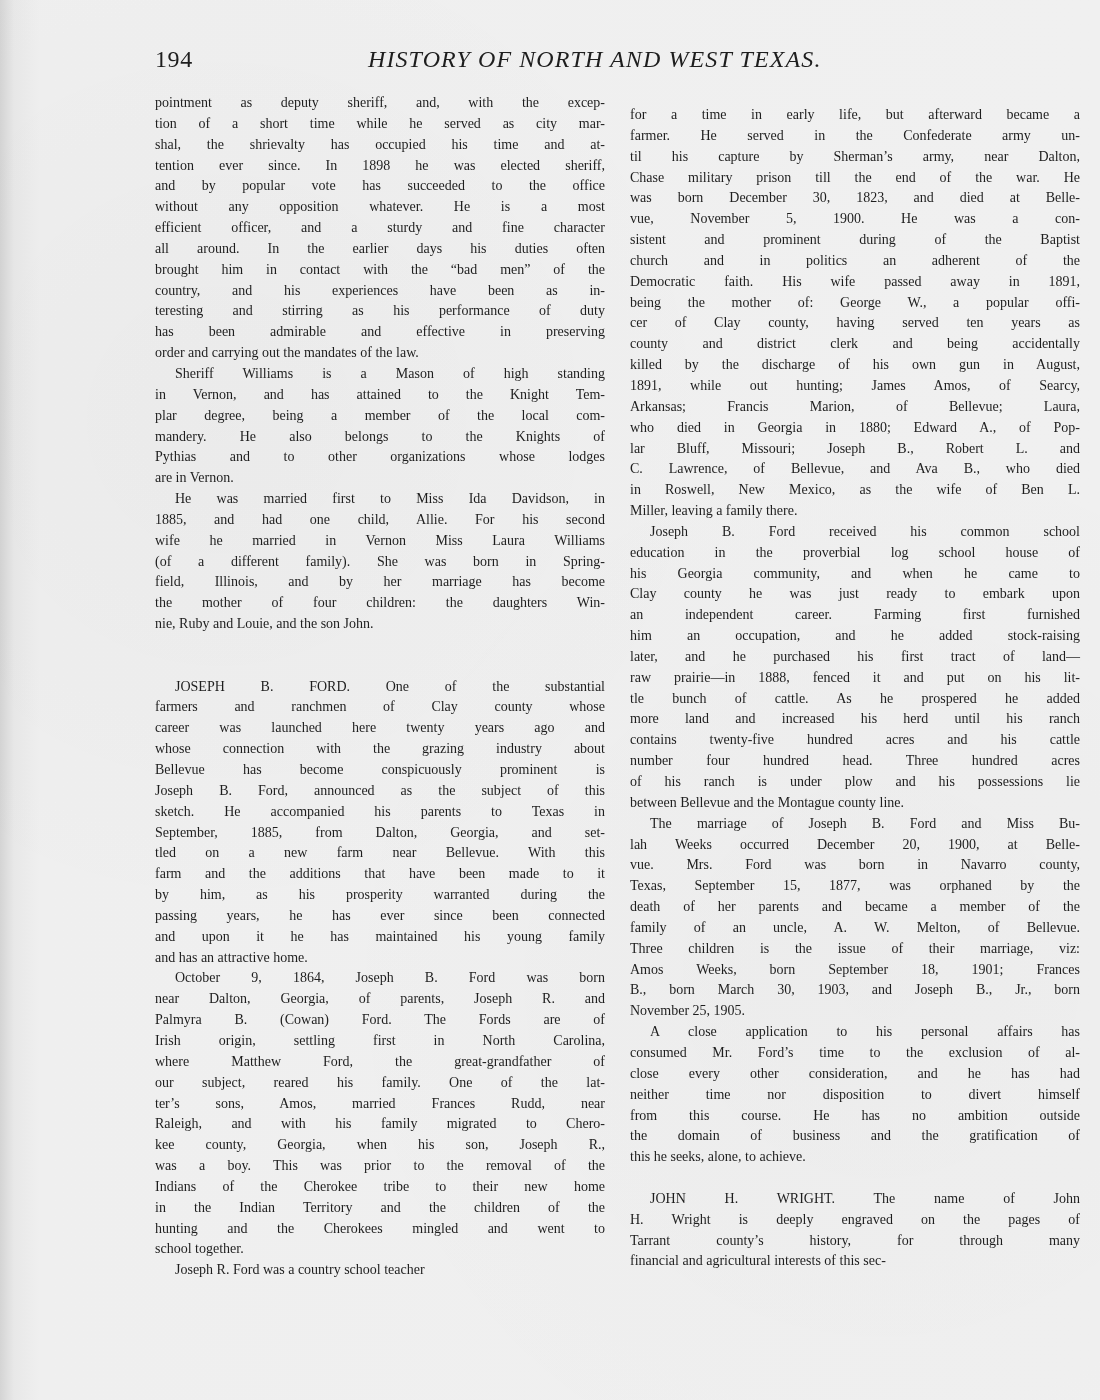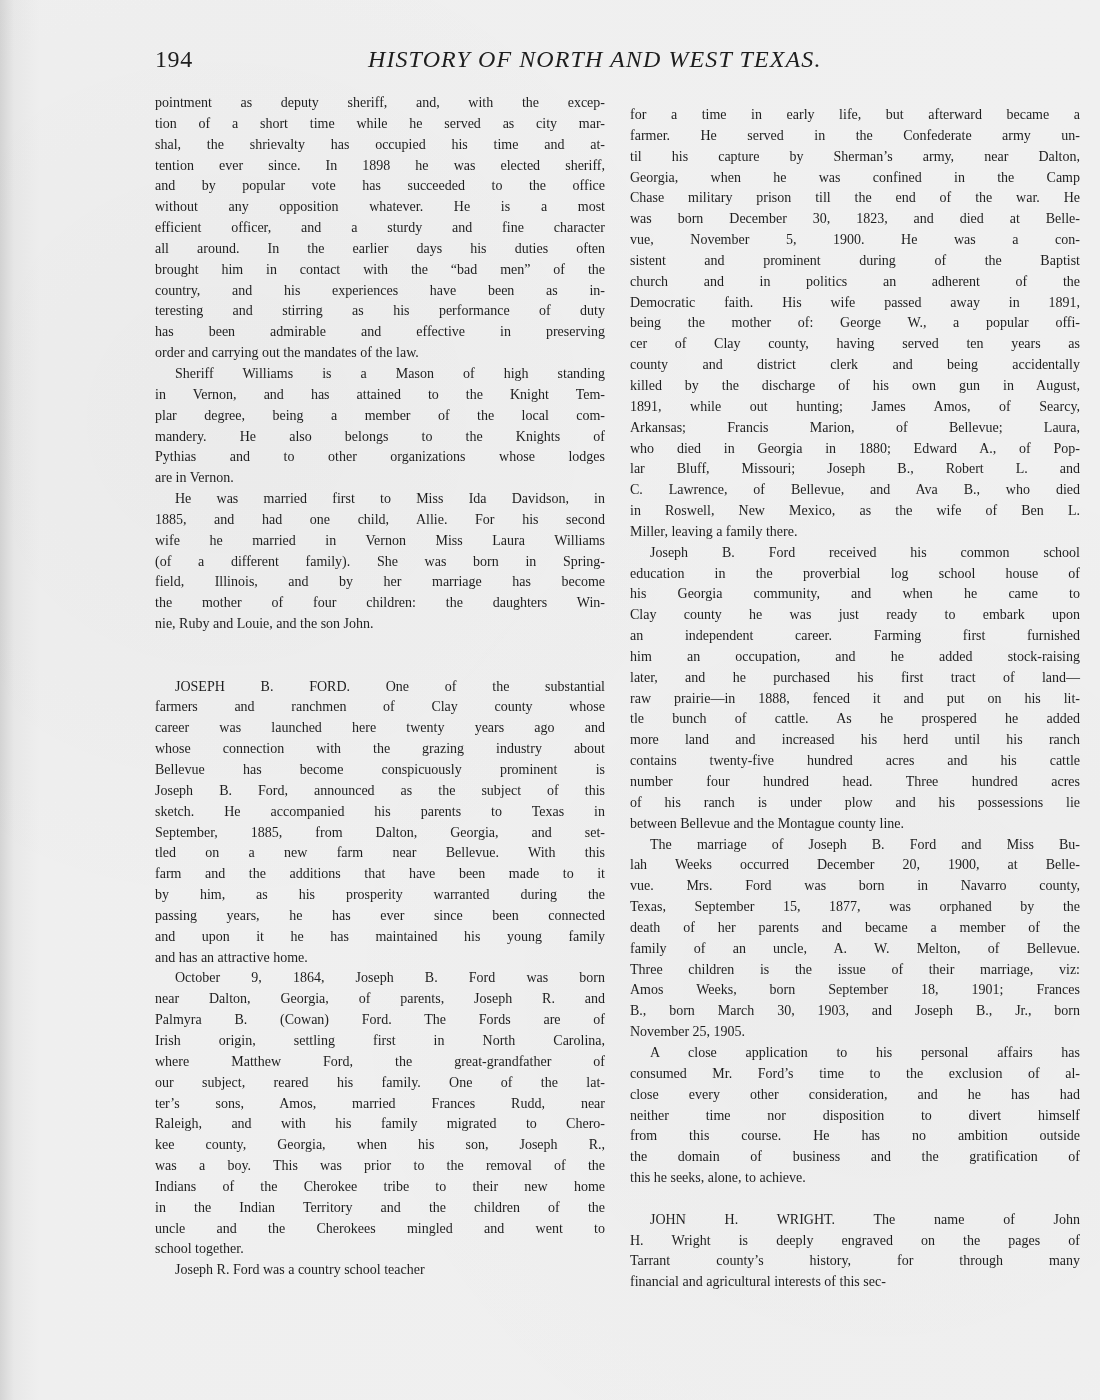--- a/index.html
+++ b/index.html
@@ -107,33 +107,32 @@
         <span class="line">Palmyra B. (Cowan) Ford.  The Fords are of</span>
         <span class="line">Irish origin, settling first in North Carolina,</span>
         <span class="line">where Matthew Ford, the great-grandfather of</span>
         <span class="line">our subject, reared his family.  One of the lat-</span>
         <span class="line">ter’s sons, Amos, married Frances Rudd, near</span>
         <span class="line">Raleigh, and with his family migrated to Chero-</span>
         <span class="line">kee county, Georgia, when his son, Joseph R.,</span>
         <span class="line">was a boy.  This was prior to the removal of the</span>
         <span class="line">Indians of the Cherokee tribe to their new home</span>
         <span class="line">in the Indian Territory and the children of the</span>
-        <span class="line">uncle and the Cherokees mingled and went to</span>
+        <span class="line">hunting and the Cherokees mingled and went to</span>
         <span class="line last">school together.</span>
       </div>
       <div class="para">
         <span class="line first last">Joseph R. Ford was a country school teacher</span>
       </div>
     </div>
   <div class="column col-right" id="col-right">
       <div class="para">
         <span class="line">for a time in early life, but afterward became a</span>
         <span class="line">farmer.  He served in the Confederate army un-</span>
         <span class="line">til his capture by Sherman’s army, near Dalton,</span>
-        <span class="line">Georgia, when he was confined in the Camp</span>
         <span class="line">Chase military prison till the end of the war.  He</span>
         <span class="line">was born December 30, 1823, and died at Belle-</span>
         <span class="line">vue, November 5, 1900.  He was a con-</span>
         <span class="line">sistent and prominent during of the Baptist</span>
         <span class="line">church and in politics an adherent of the</span>
         <span class="line">Democratic faith.  His wife passed away in 1891,</span>
         <span class="line">being the mother of:  George W., a popular offi-</span>
         <span class="line">cer of Clay county, having served ten years as</span>
         <span class="line">county and district clerk and being accidentally</span>
         <span class="line">killed by the discharge of his own gun in August,</span>

